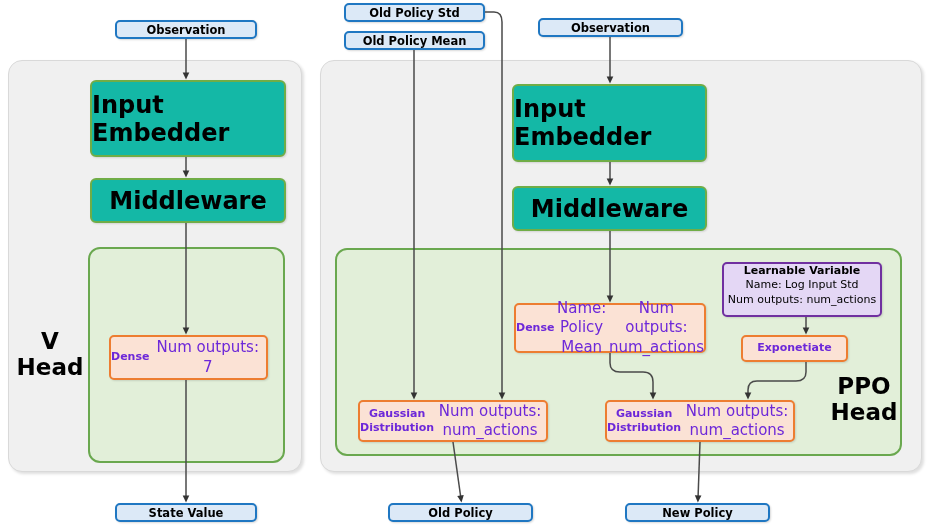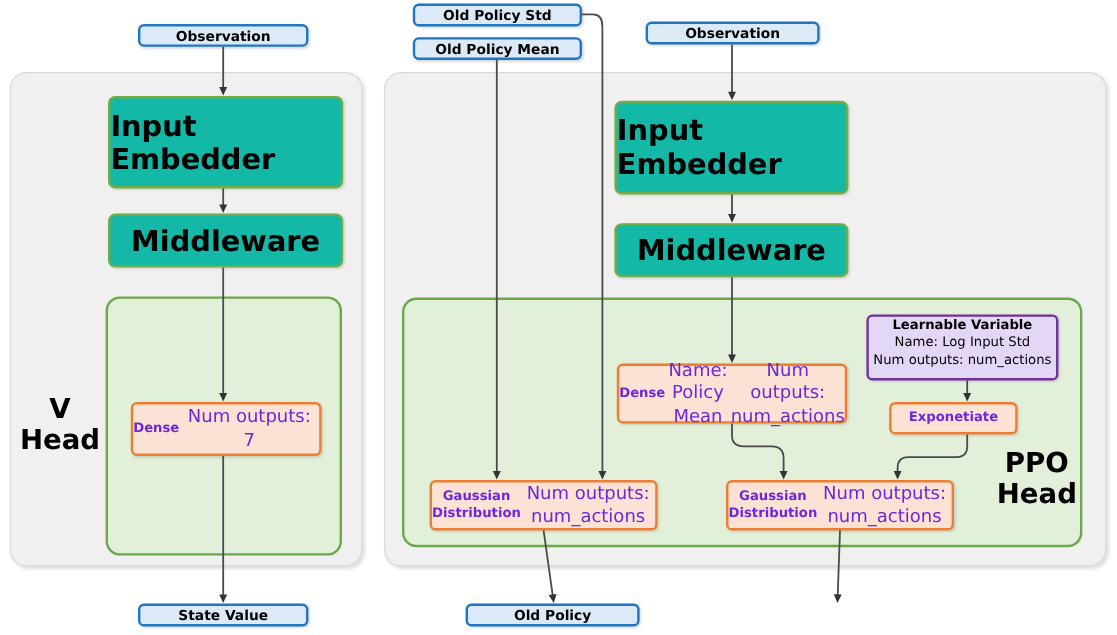--- a/index.html
+++ b/index.html
@@ -136,20 +136,21 @@
   <div class="abs blue-box" style="left:344px; top:3px; width:141px; height:19px;">Old Policy Std</div>
 
   <div class="abs blue-box" style="left:344px; top:31px; width:141px; height:19px;">Old Policy Mean</div>
 
   <div class="abs blue-box" style="left:538px; top:18px; width:145px; height:19px;">Observation</div>
 
   <div class="abs blue-box" style="left:388px; top:503px; width:145px; height:19px;">Old Policy</div>
 
   <div class="abs blue-box" style="left:115px; top:503px; width:142px; height:19px;">State Value</div>
 
+  <div class="abs blue-box" style="left:625px; top:503px; width:145px; height:19px;">New Policy</div>
 
   <div class="abs green-box" style="left:90px; top:80px; width:196px; height:77px; font-size:24px;">Input Embedder</div>
 
   <div class="abs green-box" style="left:90px; top:178px; width:196px; height:45px; font-size:24px;">Middleware</div>
 
   <div class="abs orange-box" style="left:109px; top:335px; width:159px; height:45px;">
     <div class="ttl">Dense</div>
     <div class="sub">Num outputs: 7</div>
   </div>
 

